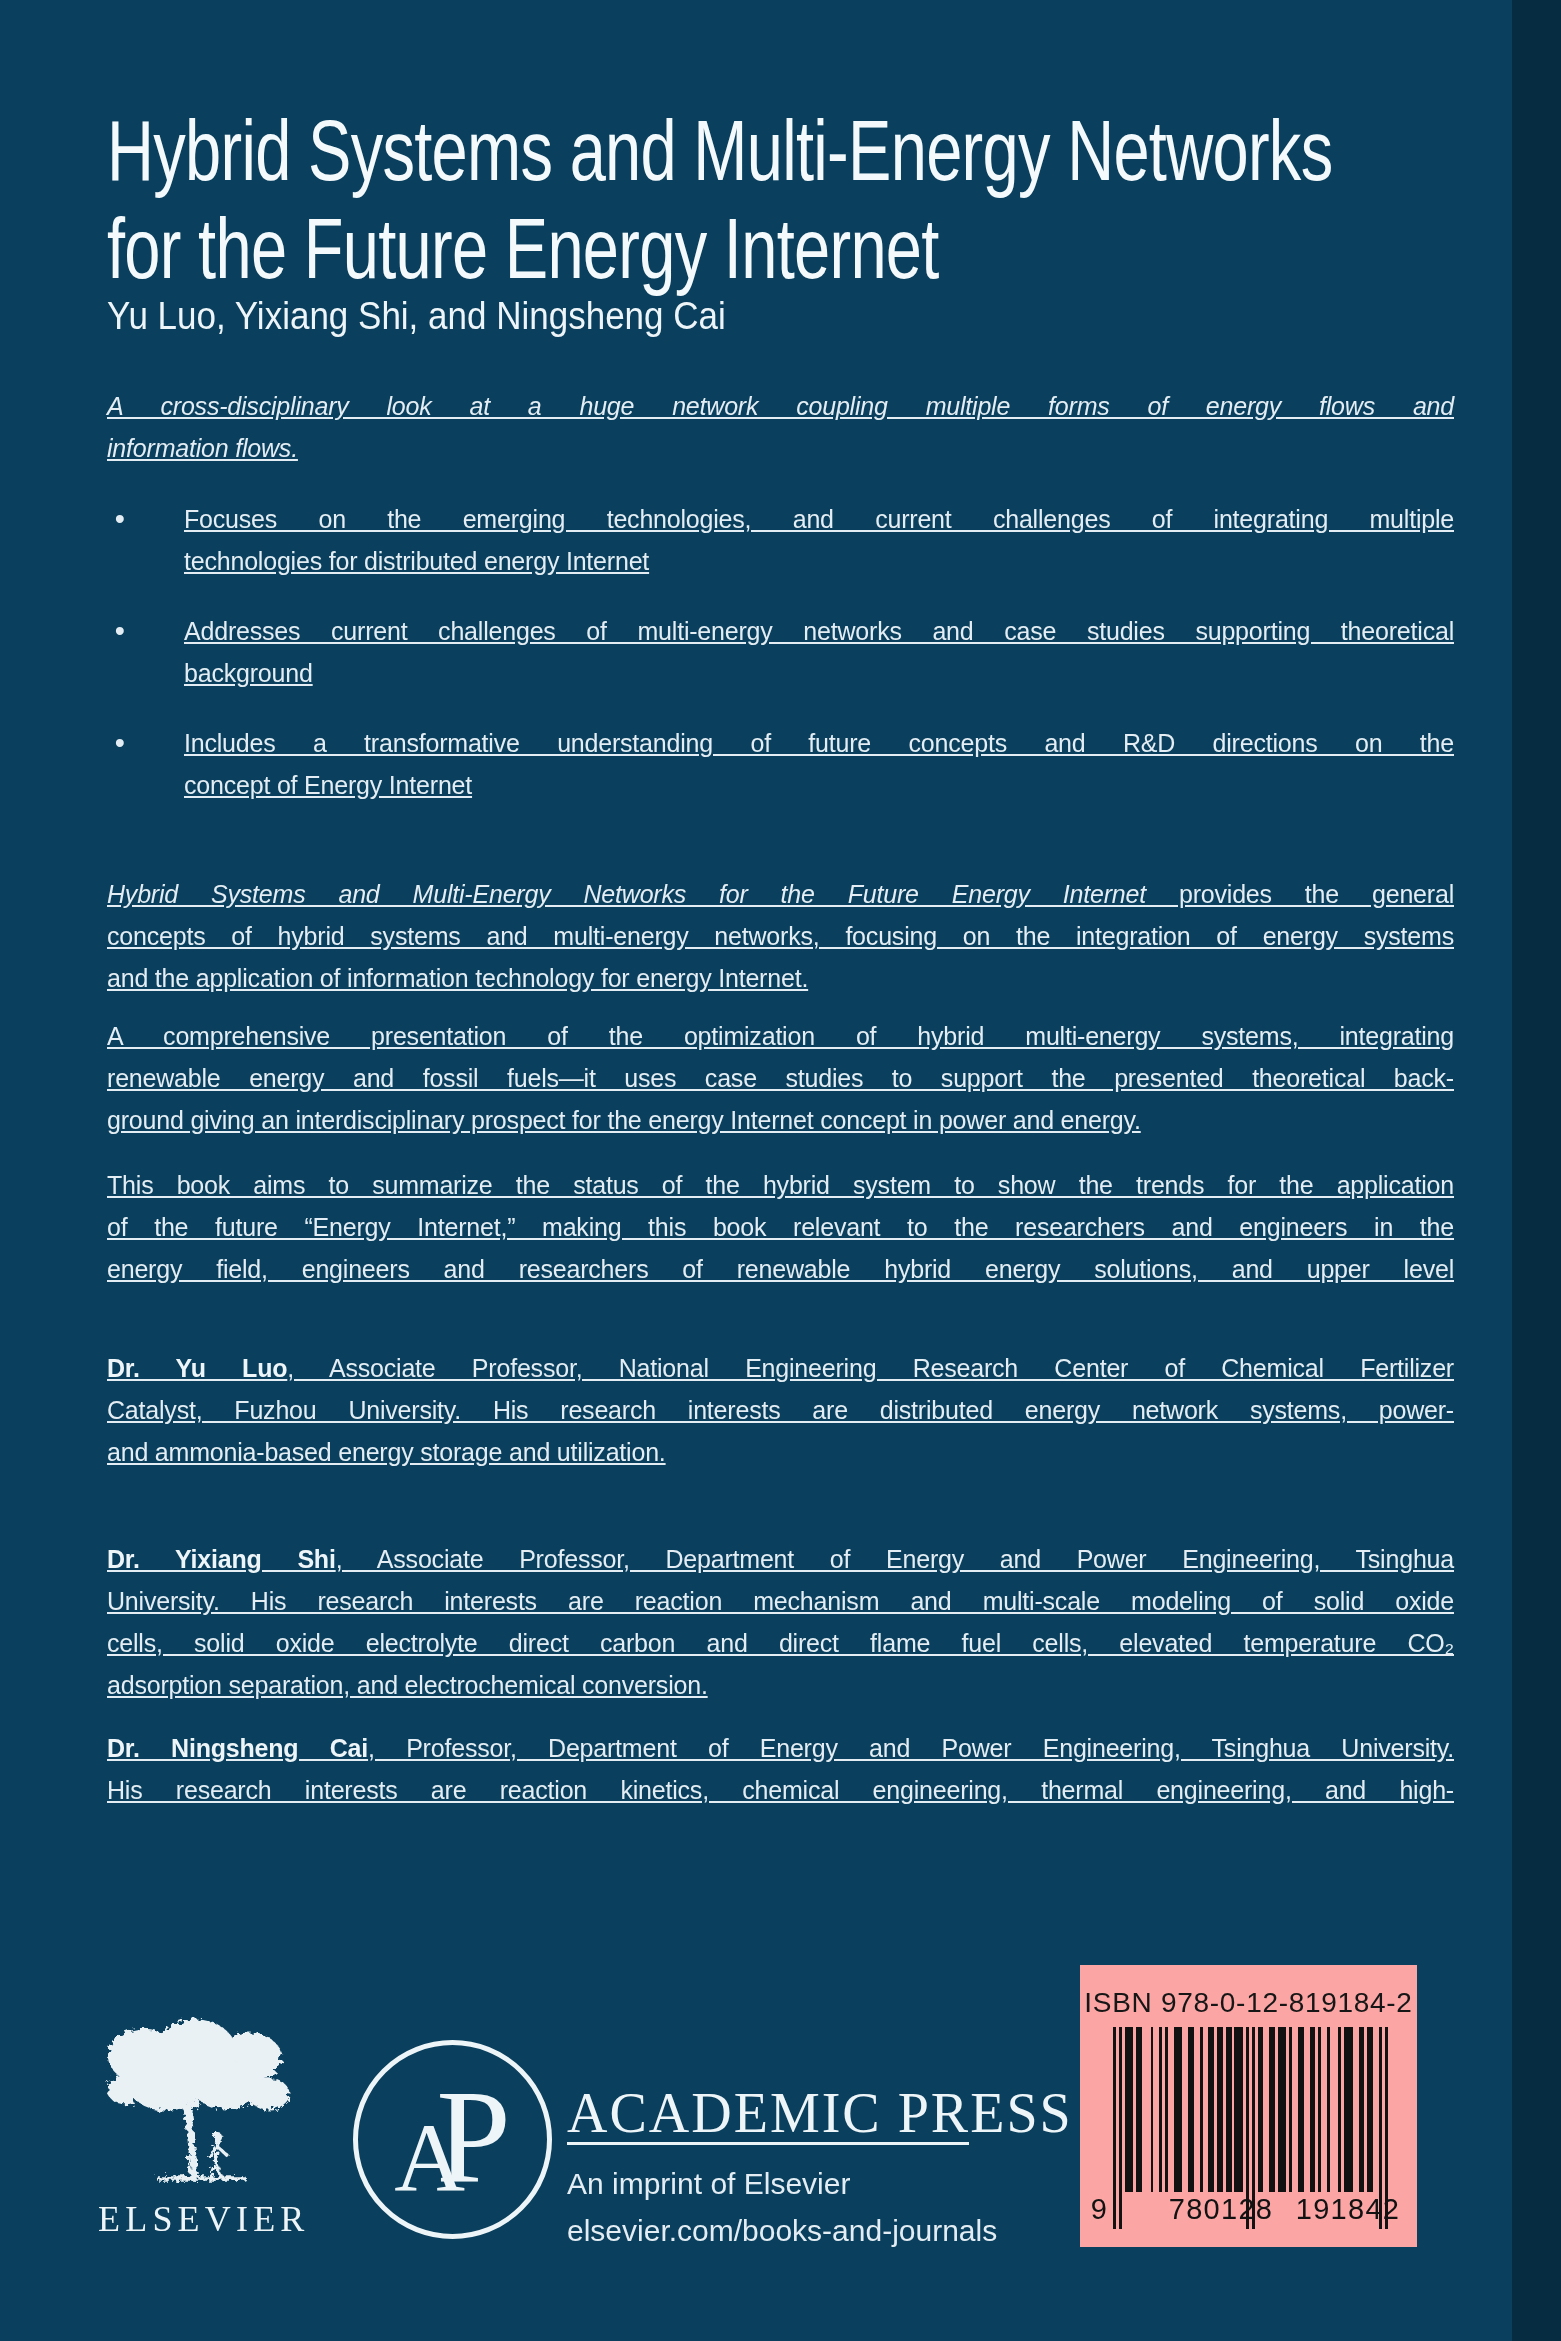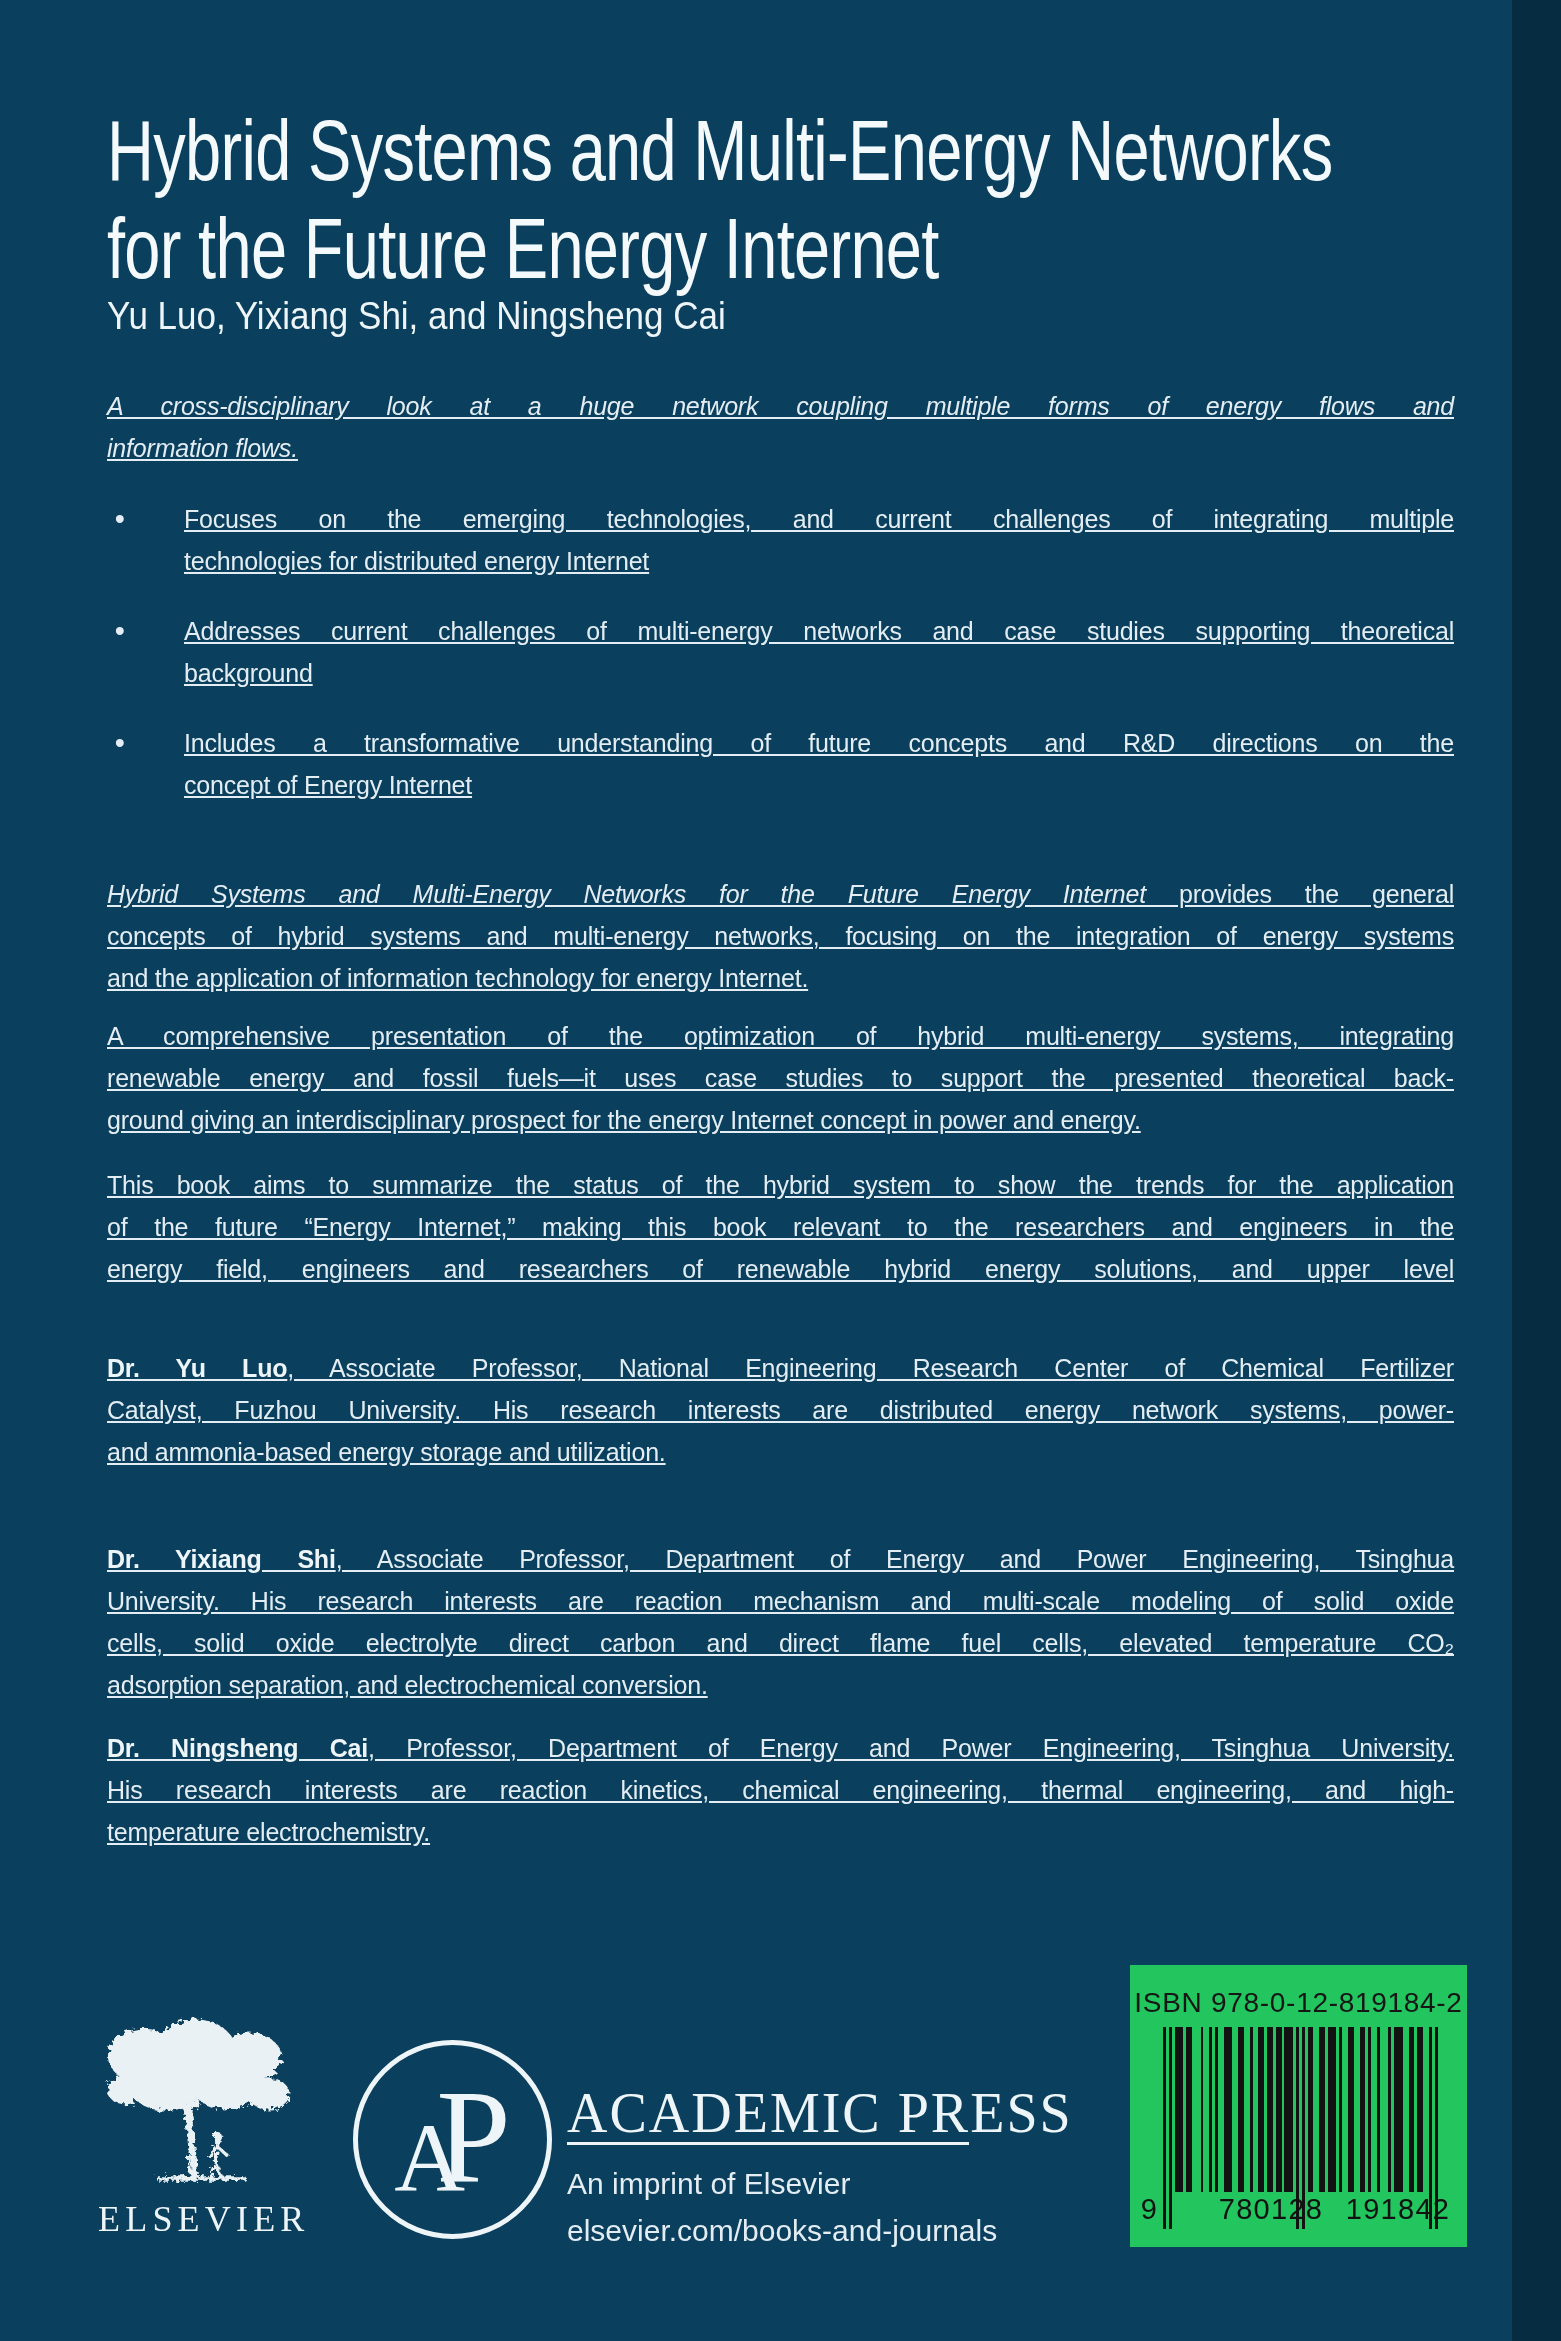--- a/index.html
+++ b/index.html
@@ -58,22 +58,22 @@
   .academic{
     position:absolute; left:567px; top:2081px;
     font-family:"Liberation Serif","DejaVu Serif",serif;
     font-size:56px; letter-spacing:2px; color:#eef5f8; white-space:nowrap;
   }
   .ap-rule{position:absolute; left:567px; top:2142px; width:402px; height:2.6px; background:#eef5f8;}
   .imprint{position:absolute; left:567px; top:2167px; font-size:30px; color:#e3edf3; white-space:nowrap;}
   .website{position:absolute; left:567px; top:2214px; font-size:30px; color:#e3edf3; white-space:nowrap;}
   
   .barcode-box{
-    position:absolute; left:1130px; top:1965px; width:337px; height:282px;
-    background:#22c55e; color:#141414;
+    position:absolute; left:1080px; top:1965px; width:337px; height:282px;
+    background:#fca5a5; color:#141414;
   }
   .isbn-label{
     margin-top:22px; text-align:center; font-size:28px; letter-spacing:0.7px;
     color:#161616; font-weight:400;
   }
   .bars{
     position:absolute; left:33px; top:62px; width:272px; height:202px;
     display:flex; align-items:flex-start;
   }
   .module{flex:0 0 2.9px; width:2.9px; height:165px; background:transparent;}
@@ -146,21 +146,20 @@
   <div class="block" style="top:1538px;">
     <span class="bl j"><span class="bname">Dr. Yixiang Shi</span><span>, Associate Professor, Department of Energy and Power Engineering, Tsinghua</span></span>
     <span class="bl j">University. His research interests are reaction mechanism and multi-scale modeling of solid oxide</span>
     <span class="bl j">cells, solid oxide electrolyte direct carbon and direct flame fuel cells, elevated temperature CO₂</span>
     <span class="bl last">adsorption separation, and electrochemical conversion.</span>
   </div>
 
   <div class="block" style="top:1727px;">
     <span class="bl j"><span class="bname">Dr. Ningsheng Cai</span><span>, Professor, Department of Energy and Power Engineering, Tsinghua University.</span></span>
     <span class="bl j">His research interests are reaction kinetics, chemical engineering, thermal engineering, and high-</span>
-    <span class="bl last">temperature electrochemistry.</span>
   </div>
 
   <svg class="tree" viewBox="0 0 310 255" aria-hidden="true">
     <defs>
       <filter id="rough" x="-25%" y="-25%" width="150%" height="150%">
         <feTurbulence type="fractalNoise" baseFrequency="0.12" numOctaves="3" result="n"></feTurbulence>
         <feDisplacementMap in="SourceGraphic" in2="n" scale="16"></feDisplacementMap>
       </filter>
     </defs>
     <g fill="#e9f1f5" filter="url(#rough)">

